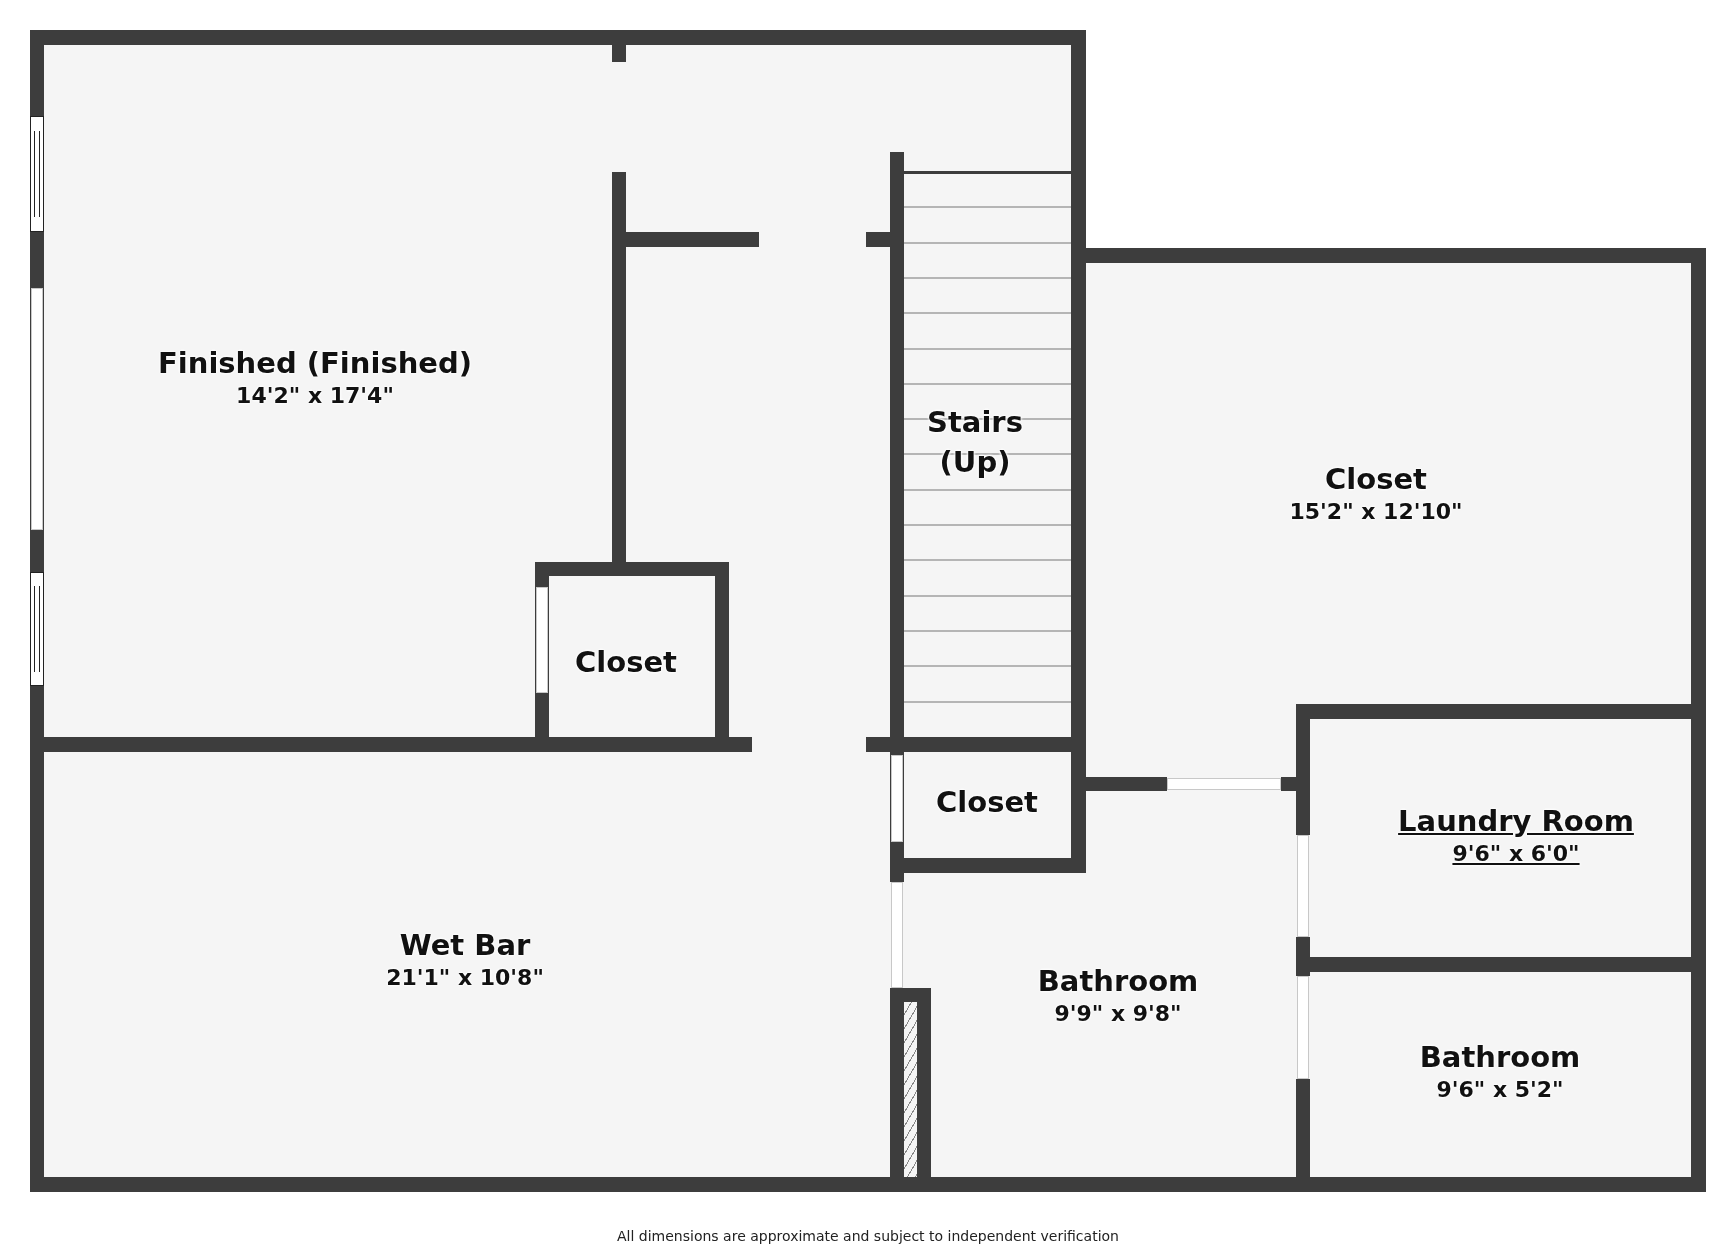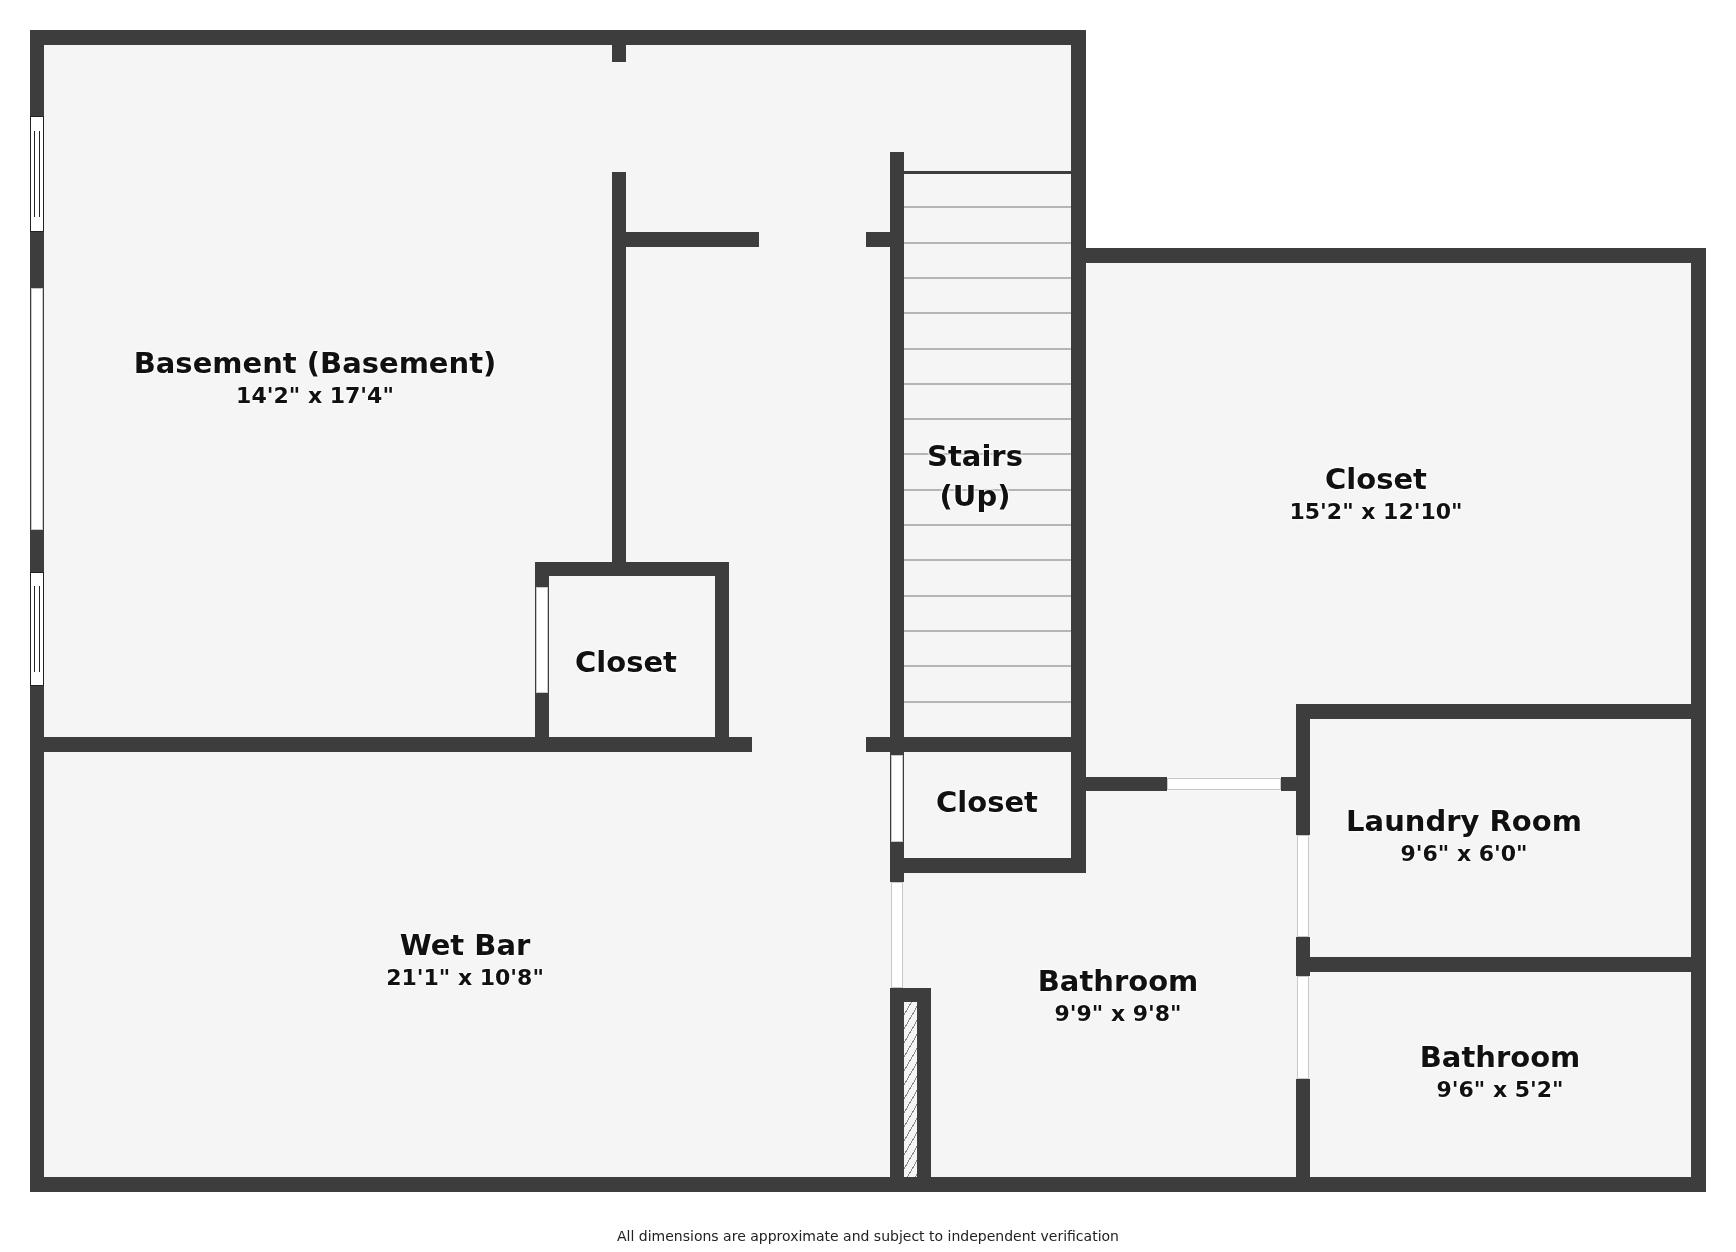--- a/index.html
+++ b/index.html
@@ -86,38 +86,38 @@
 
 <div class="wall" style="left:1296px;top:704px;width:410px;height:15px;"></div>
 <div class="wall" style="left:1296px;top:704px;width:14px;height:131px;"></div>
 <div class="opening" style="left:1297px;top:835px;width:12px;height:102px;"></div>
 <div class="wall" style="left:1296px;top:937px;width:14px;height:39px;"></div>
 <div class="wall" style="left:1296px;top:957px;width:410px;height:15px;"></div>
 <div class="opening" style="left:1297px;top:976px;width:12px;height:103px;"></div>
 <div class="wall" style="left:1296px;top:1079px;width:14px;height:113px;"></div>
 
 <div class="label" style="left:315px;top:378px;">
-  <span class="name">Basement (Basement)</span>
+  <span class="name">Finished (Finished)</span>
   <span class="dim">14'2" x 17'4"</span>
 </div>
 <div class="label" style="left:626px;top:662px;">
   <span class="name">Closet</span>
 </div>
-<div class="label stairs-label" style="left:975px;top:476px;">
+<div class="label stairs-label" style="left:975px;top:442px;">
   <span class="name">Stairs</span>
   <span class="name">(Up)</span>
 </div>
 <div class="label" style="left:1376px;top:494px;">
   <span class="name">Closet</span>
   <span class="dim">15'2" x 12'10"</span>
 </div>
 <div class="label" style="left:987px;top:802px;">
   <span class="name">Closet</span>
 </div>
-<div class="label" style="left:1464px;top:836px;">
+<div class="label" style="left:1516px;top:836px;text-decoration:underline;">
   <span class="name">Laundry Room</span>
   <span class="dim">9'6" x 6'0"</span>
 </div>
 <div class="label" style="left:465px;top:960px;">
   <span class="name">Wet Bar</span>
   <span class="dim">21'1" x 10'8"</span>
 </div>
 <div class="label" style="left:1118px;top:996px;">
   <span class="name">Bathroom</span>
   <span class="dim">9'9" x 9'8"</span>

